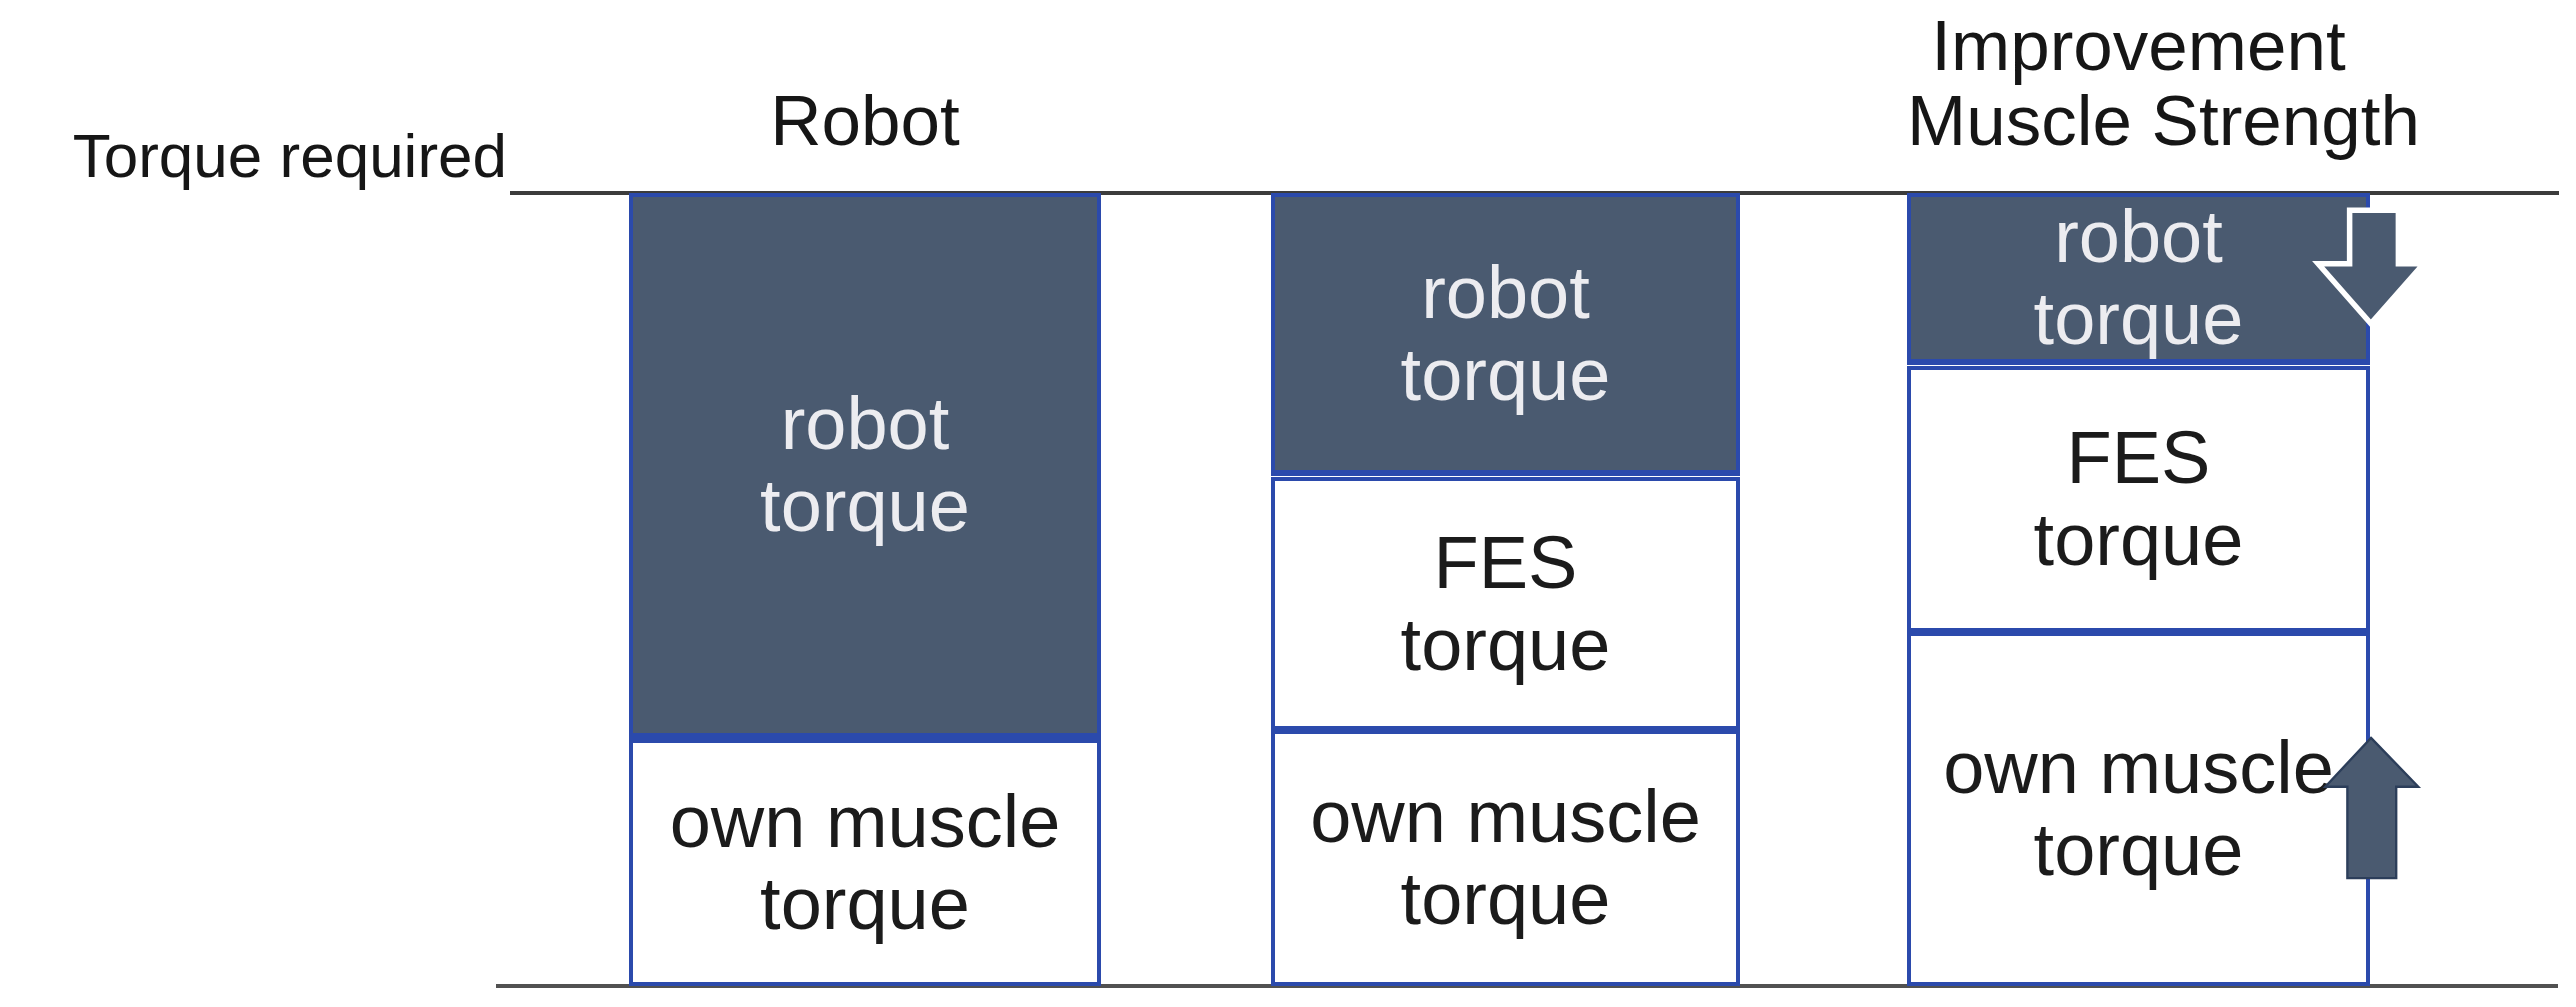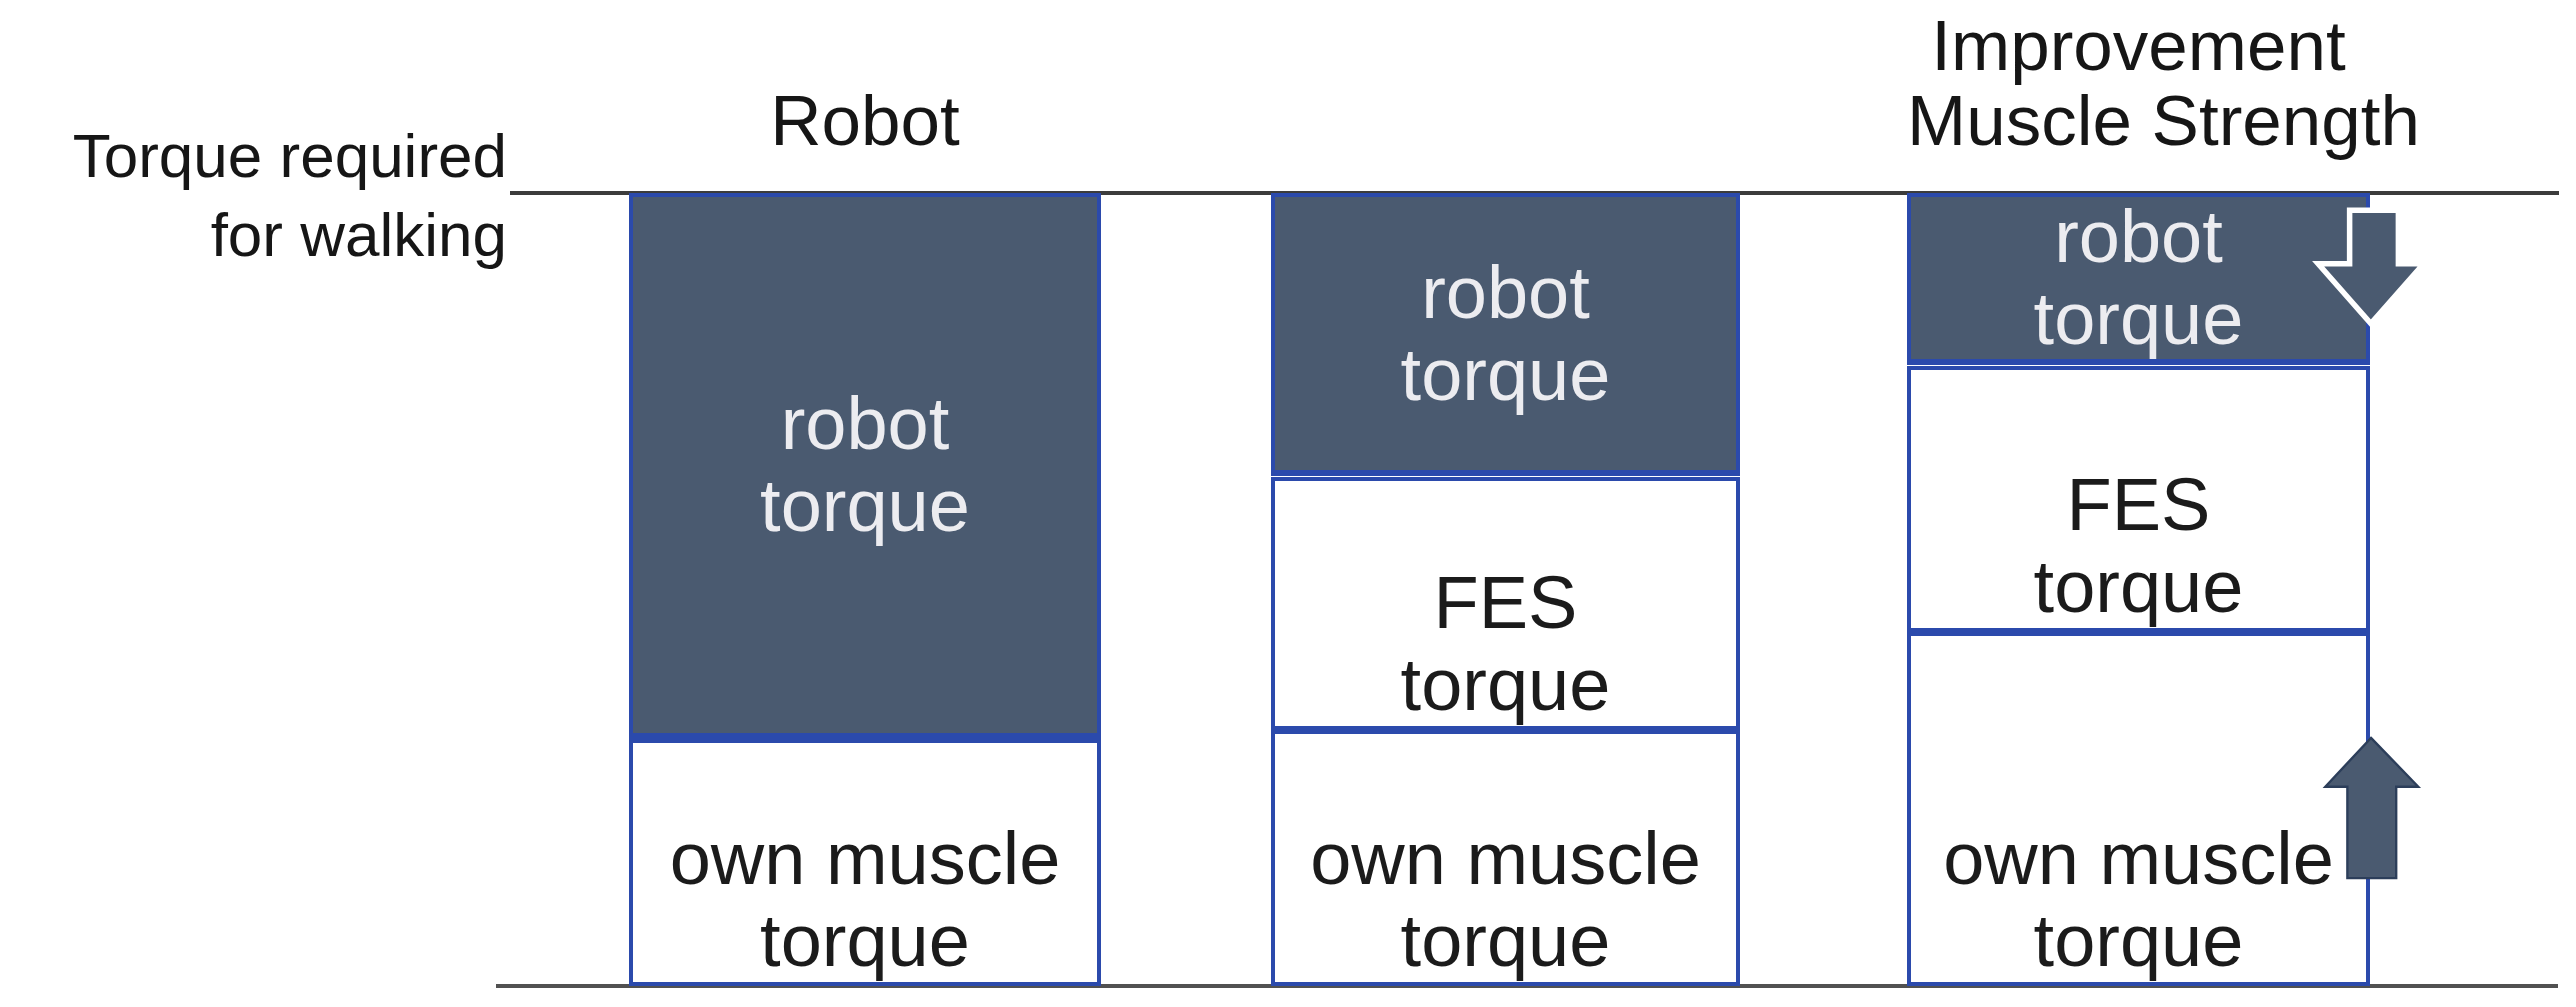--- a/index.html
+++ b/index.html
@@ -24,21 +24,21 @@
   .hdr-1{left:629px;width:472px;}
   .hdr-2{left:1271px;width:469px;}
   .hdr-3{left:1907px;width:463px;}
   .seg{
     position:absolute;box-sizing:border-box;border:4px solid #2b4aac;
     display:flex;flex-direction:column;align-items:center;justify-content:center;
     text-align:center;font-size:74px;line-height:82px;white-space:nowrap;
   }
   .seg span{display:block;}
   .seg.dark{background:#4a5a70;color:#ececf0;border-bottom-width:6.3px;}
-  .seg.light{background:#ffffff;color:#1b1b1b;justify-content:flex-end;}
+  .seg.light{background:#ffffff;color:#1b1b1b;}
   
   .c1{left:629px;width:472px;}
   .c1.s1{top:193px;height:546px;}
   .c1.s2{top:739px;height:247px;}
   
   .c2{left:1271px;width:469px;}
   .c2.s1{top:193px;height:283px;}
   .c2.s2{top:477px;height:253px;}
   .c2.s3{top:730px;height:256px;}
   
@@ -53,21 +53,20 @@
 </head>
 <body>
 
 <div class="canvas">
 
   <div class="rule top"></div>
   <div class="rule base"></div>
 
   <div class="axis-label">
     <span>Torque required</span>
-    <span>for walking</span>
   </div>
 
   <div class="header hdr-1">
     <span>Robot</span>
   </div>
   <div class="header hdr-3">
     <span>Improvement</span>
     <span>Muscle Strength</span>
   </div>
 

